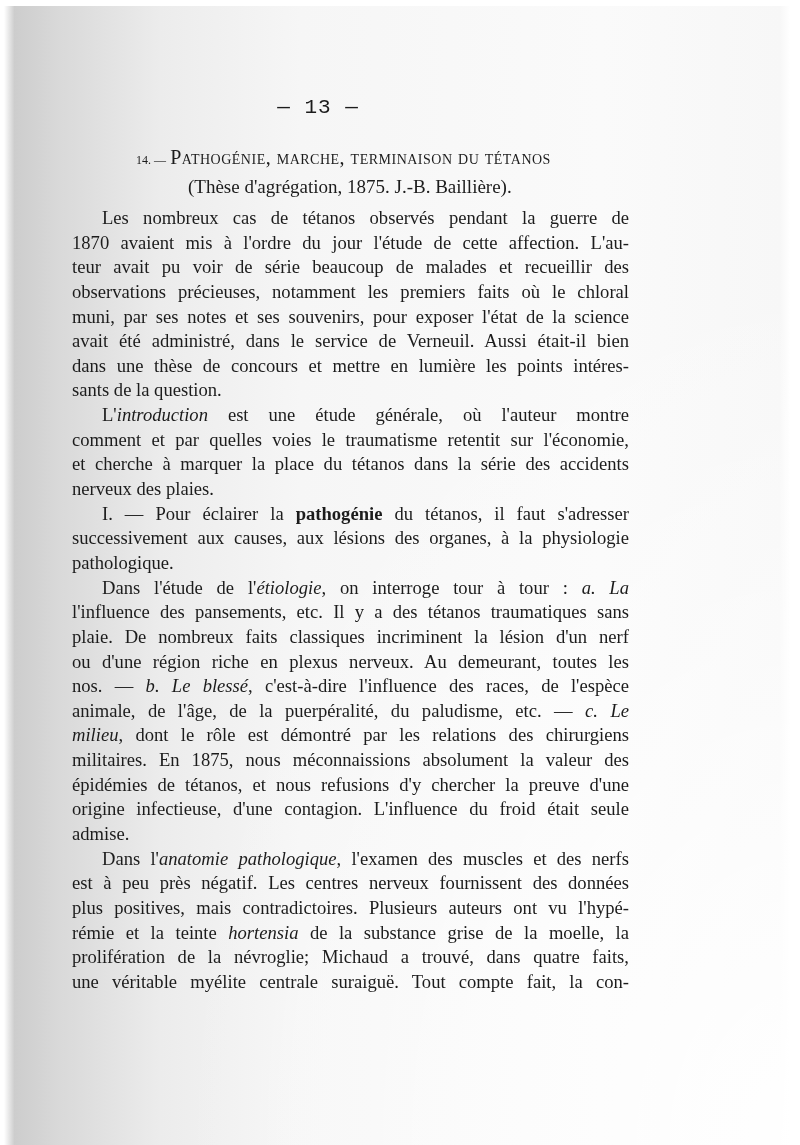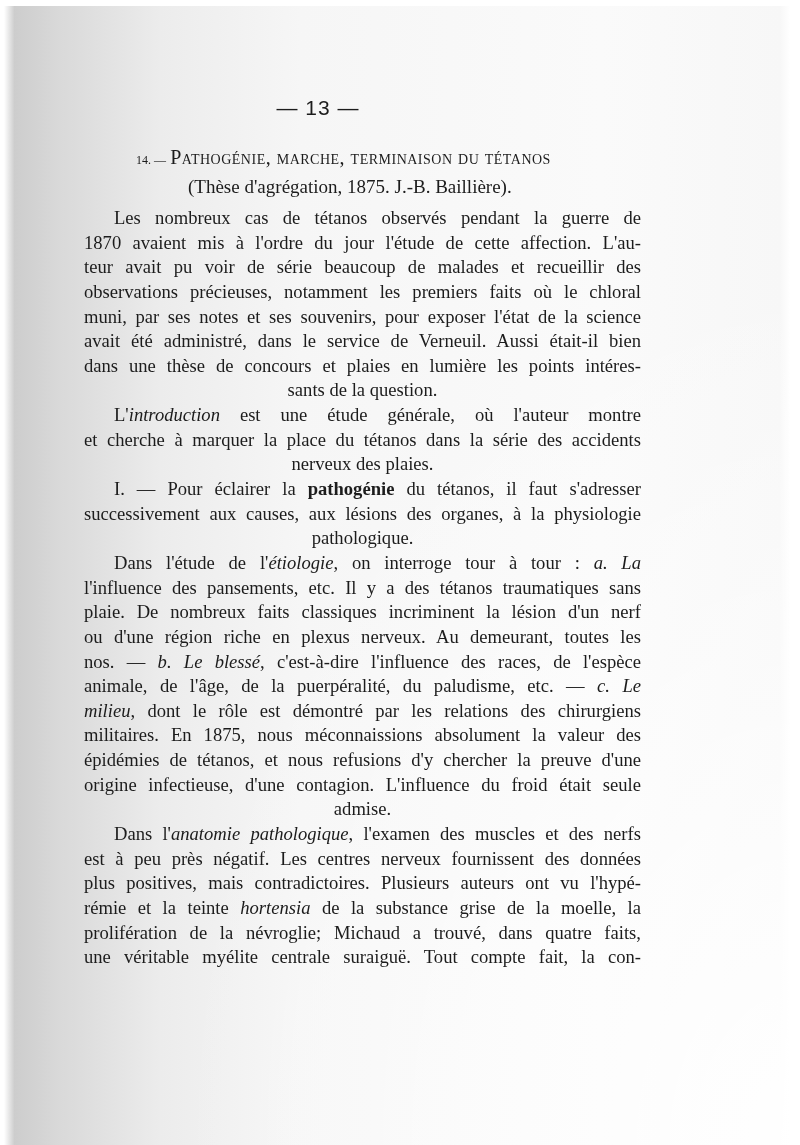--- a/index.html
+++ b/index.html
@@ -20,34 +20,34 @@
   .page::before {
     content: ""; position: absolute; left: 0; top: 0; width: 14px; height: 1145px;
     background: linear-gradient(90deg, #ffffff 0px, #ffffff 4px, #cfcfcf 14px);
   }
   .page::after {
     content: ""; position: absolute; left: 0; top: 0; width: 800px; height: 6px;
     background: #ffffff;
   }
   .page-number {
     position: absolute; left: 0; width: 636px; top: 96px; text-align: center;
-    font-family: Liberation Sans, sans-serif; font-size: 21px; letter-spacing: 1px;
+    font-family: Liberation Mono, monospace; font-size: 21px; letter-spacing: 1px;
   }
   .heading {
     position: absolute; left: 136px; top: 145px; width: 520px;
     font-family: "Liberation Serif", serif; font-size: 17px; line-height: 24px;
   }
   .heading .num { font-size: 12px; }
   .heading .sc { font-variant: small-caps; font-size: 20px; letter-spacing: 0.5px; }
   .heading .sub { display: block; margin-left: 52px; font-size: 19px; line-height: 30px; }
   .body-text {
-    position: absolute; left: 84px; top: 206px; width: 557px;
+    position: absolute; left: 72px; top: 206px; width: 557px;
     font-family: "Liberation Serif", serif; font-size: 18.6px; line-height: 24.65px;
   }
-  .line { display: block; height: 24.65px; white-space: nowrap; text-align: center; }
+  .line { display: block; height: 24.65px; white-space: nowrap; text-align: left; }
   .line.justify { text-align: justify; text-align-last: justify; white-space: normal; overflow: hidden; }
   .indent { padding-left: 30px; }
   .it { font-style: italic; }
   .bd { font-weight: bold; }
 </style>
 </head>
 <body>
 
 <div class="page">
   <div class="page-number">— 13 —</div>
@@ -59,25 +59,26 @@
   </div>
 
   <div class="body-text" id="body-text">
       <div>
         <span class="line justify indent"><span>Les nombreux cas de tétanos observés pendant la guerre de</span></span>
         <span class="line justify"><span>1870 avaient mis à l'ordre du jour l'étude de cette affection. L'au-</span></span>
         <span class="line justify"><span>teur avait pu voir de série beaucoup de malades et recueillir des</span></span>
         <span class="line justify"><span>observations précieuses, notamment les premiers faits où le chloral</span></span>
         <span class="line justify"><span>muni, par ses notes et ses souvenirs, pour exposer l'état de la science</span></span>
         <span class="line justify"><span>avait été administré, dans le service de Verneuil. Aussi était-il bien</span></span>
-        <span class="line justify"><span>dans une thèse de concours et plaies en lumière les points intéres-</span></span>
+        <span class="line justify"><span>dans une thèse de concours et mettre en lumière les points intéres-</span></span>
         <span class="line"><span>sants de la question.</span></span>
       </div>
       <div>
         <span class="line justify indent"><span>L'</span><span class="it">introduction</span><span> est une étude générale, où l'auteur montre</span></span>
+        <span class="line justify"><span>comment et par quelles voies le traumatisme retentit sur l'économie,</span></span>
         <span class="line justify"><span>et cherche à marquer la place du tétanos dans la série des accidents</span></span>
         <span class="line"><span>nerveux des plaies.</span></span>
       </div>
       <div>
         <span class="line justify indent"><span>I. — Pour éclairer la </span><span class="bd">pathogénie</span><span> du tétanos, il faut s'adresser</span></span>
         <span class="line justify"><span>successivement aux causes, aux lésions des organes, à la physiologie</span></span>
         <span class="line"><span>pathologique.</span></span>
       </div>
       <div>
         <span class="line justify indent"><span>Dans l'étude de l'</span><span class="it">étiologie</span><span>, on interroge tour à tour : </span><span class="it">a. La</span></span>

